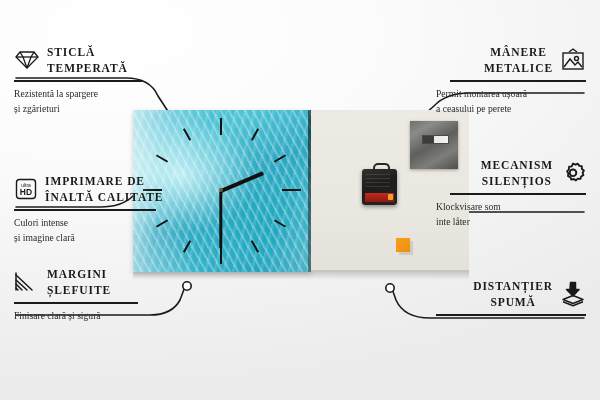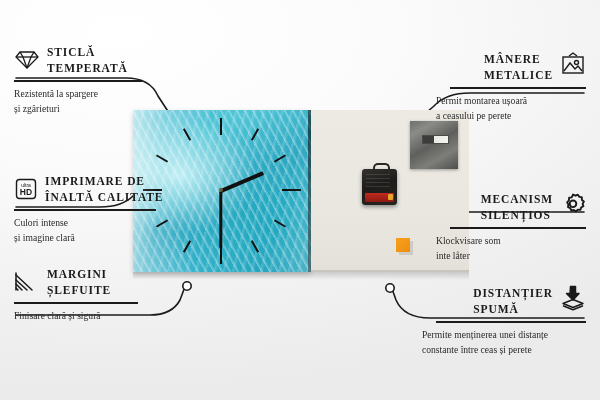--- a/index.html
+++ b/index.html
@@ -94,21 +94,21 @@
   .feat .head{display:flex;align-items:center;gap:7px;}
   .feat .title{
     font-weight:bold;font-size:11.5px;letter-spacing:.9px;color:#1a1a1a;
     line-height:16px;text-transform:uppercase;white-space:pre-line;
   }
   .feat .rule{height:1.6px;background:#1b1b1b;margin-top:4px;}
   .feat .sub{
     font-size:9.6px;color:#2b2b2b;line-height:15px;margin-top:4px;white-space:pre-line;
   }
   .feat.right .head{justify-content:flex-end;}
-  .feat.right .title{text-align:left;margin-top:7px;}
+  .feat.right .title{text-align:center;}
   .feat.right .sub{text-align:left;}
   .ico{flex:0 0 auto;display:block;}
 </style>
 </head>
 <body>
 
 <div id="stage">
 
   <svg id="wires" viewBox="0 0 600 400">
     <g fill="none" stroke="#1b1b1b" stroke-width="1.6" stroke-linecap="round">
@@ -233,21 +233,21 @@
           <circle cx="16.5" cy="10.5" r="2"></circle>
           <path d="M4,19 L10,11 L15,17 L18,14 L22,19"></path>
         </g>
       </svg>
     </div>
     <div class="rule" style="width:136px;margin-left:14px;"></div>
     <div class="sub">Permit montarea ușoară
 a ceasului pe perete</div>
   </div>
 
-  <div class="feat right" style="left:436px;top:184px;width:150px;">
+  <div class="feat right" style="left:436px;top:157px;width:150px;">
     <div class="head">
       <div class="title">MECANISM
 SILENȚIOS</div>
       <svg class="ico" width="26" height="24" viewBox="0 0 26 24">
         <g fill="none" stroke="#1a1a1a" stroke-width="1.9" stroke-linejoin="round">
           <path d="M13,2.6 l2.6,1.1 2.2,-1.0 1.6,2.2 2.4,0.3 0.1,2.7 2.0,1.6 -1.3,2.4 0.8,2.3 -2.3,1.3 -0.7,2.4 -2.6,-0.3 -1.9,1.8 -2.1,-1.4 -2.5,0.6 -1.0,-2.4 -2.3,-1.1 0.4,-2.6 -1.3,-2.2 1.8,-1.9 0.2,-2.6 2.6,-0.4 z"></path>
           <circle cx="13" cy="11.8" r="3.3"></circle>
         </g>
       </svg>
     </div>
@@ -262,17 +262,15 @@
 SPUMĂ</div>
       <svg class="ico" width="26" height="26" viewBox="0 0 26 26">
         <g fill="none" stroke="#1a1a1a" stroke-width="1.5" stroke-linejoin="round">
           <path d="M10.5,1.5 h5 v7 h3.5 L13,15 L6.5,8.5 H10 z" fill="#1a1a1a"></path>
           <path d="M13,14.5 L23,18.5 L13,22.5 L3,18.5 z"></path>
           <path d="M3,20.8 L13,24.8 L23,20.8"></path>
         </g>
       </svg>
     </div>
     <div class="rule" style="width:150px;margin-left:14px;"></div>
-    <div class="sub">Permite menținerea unei distanțe
-constante între ceas și perete</div>
   </div>
 
 </div>
 
 </body></html>

